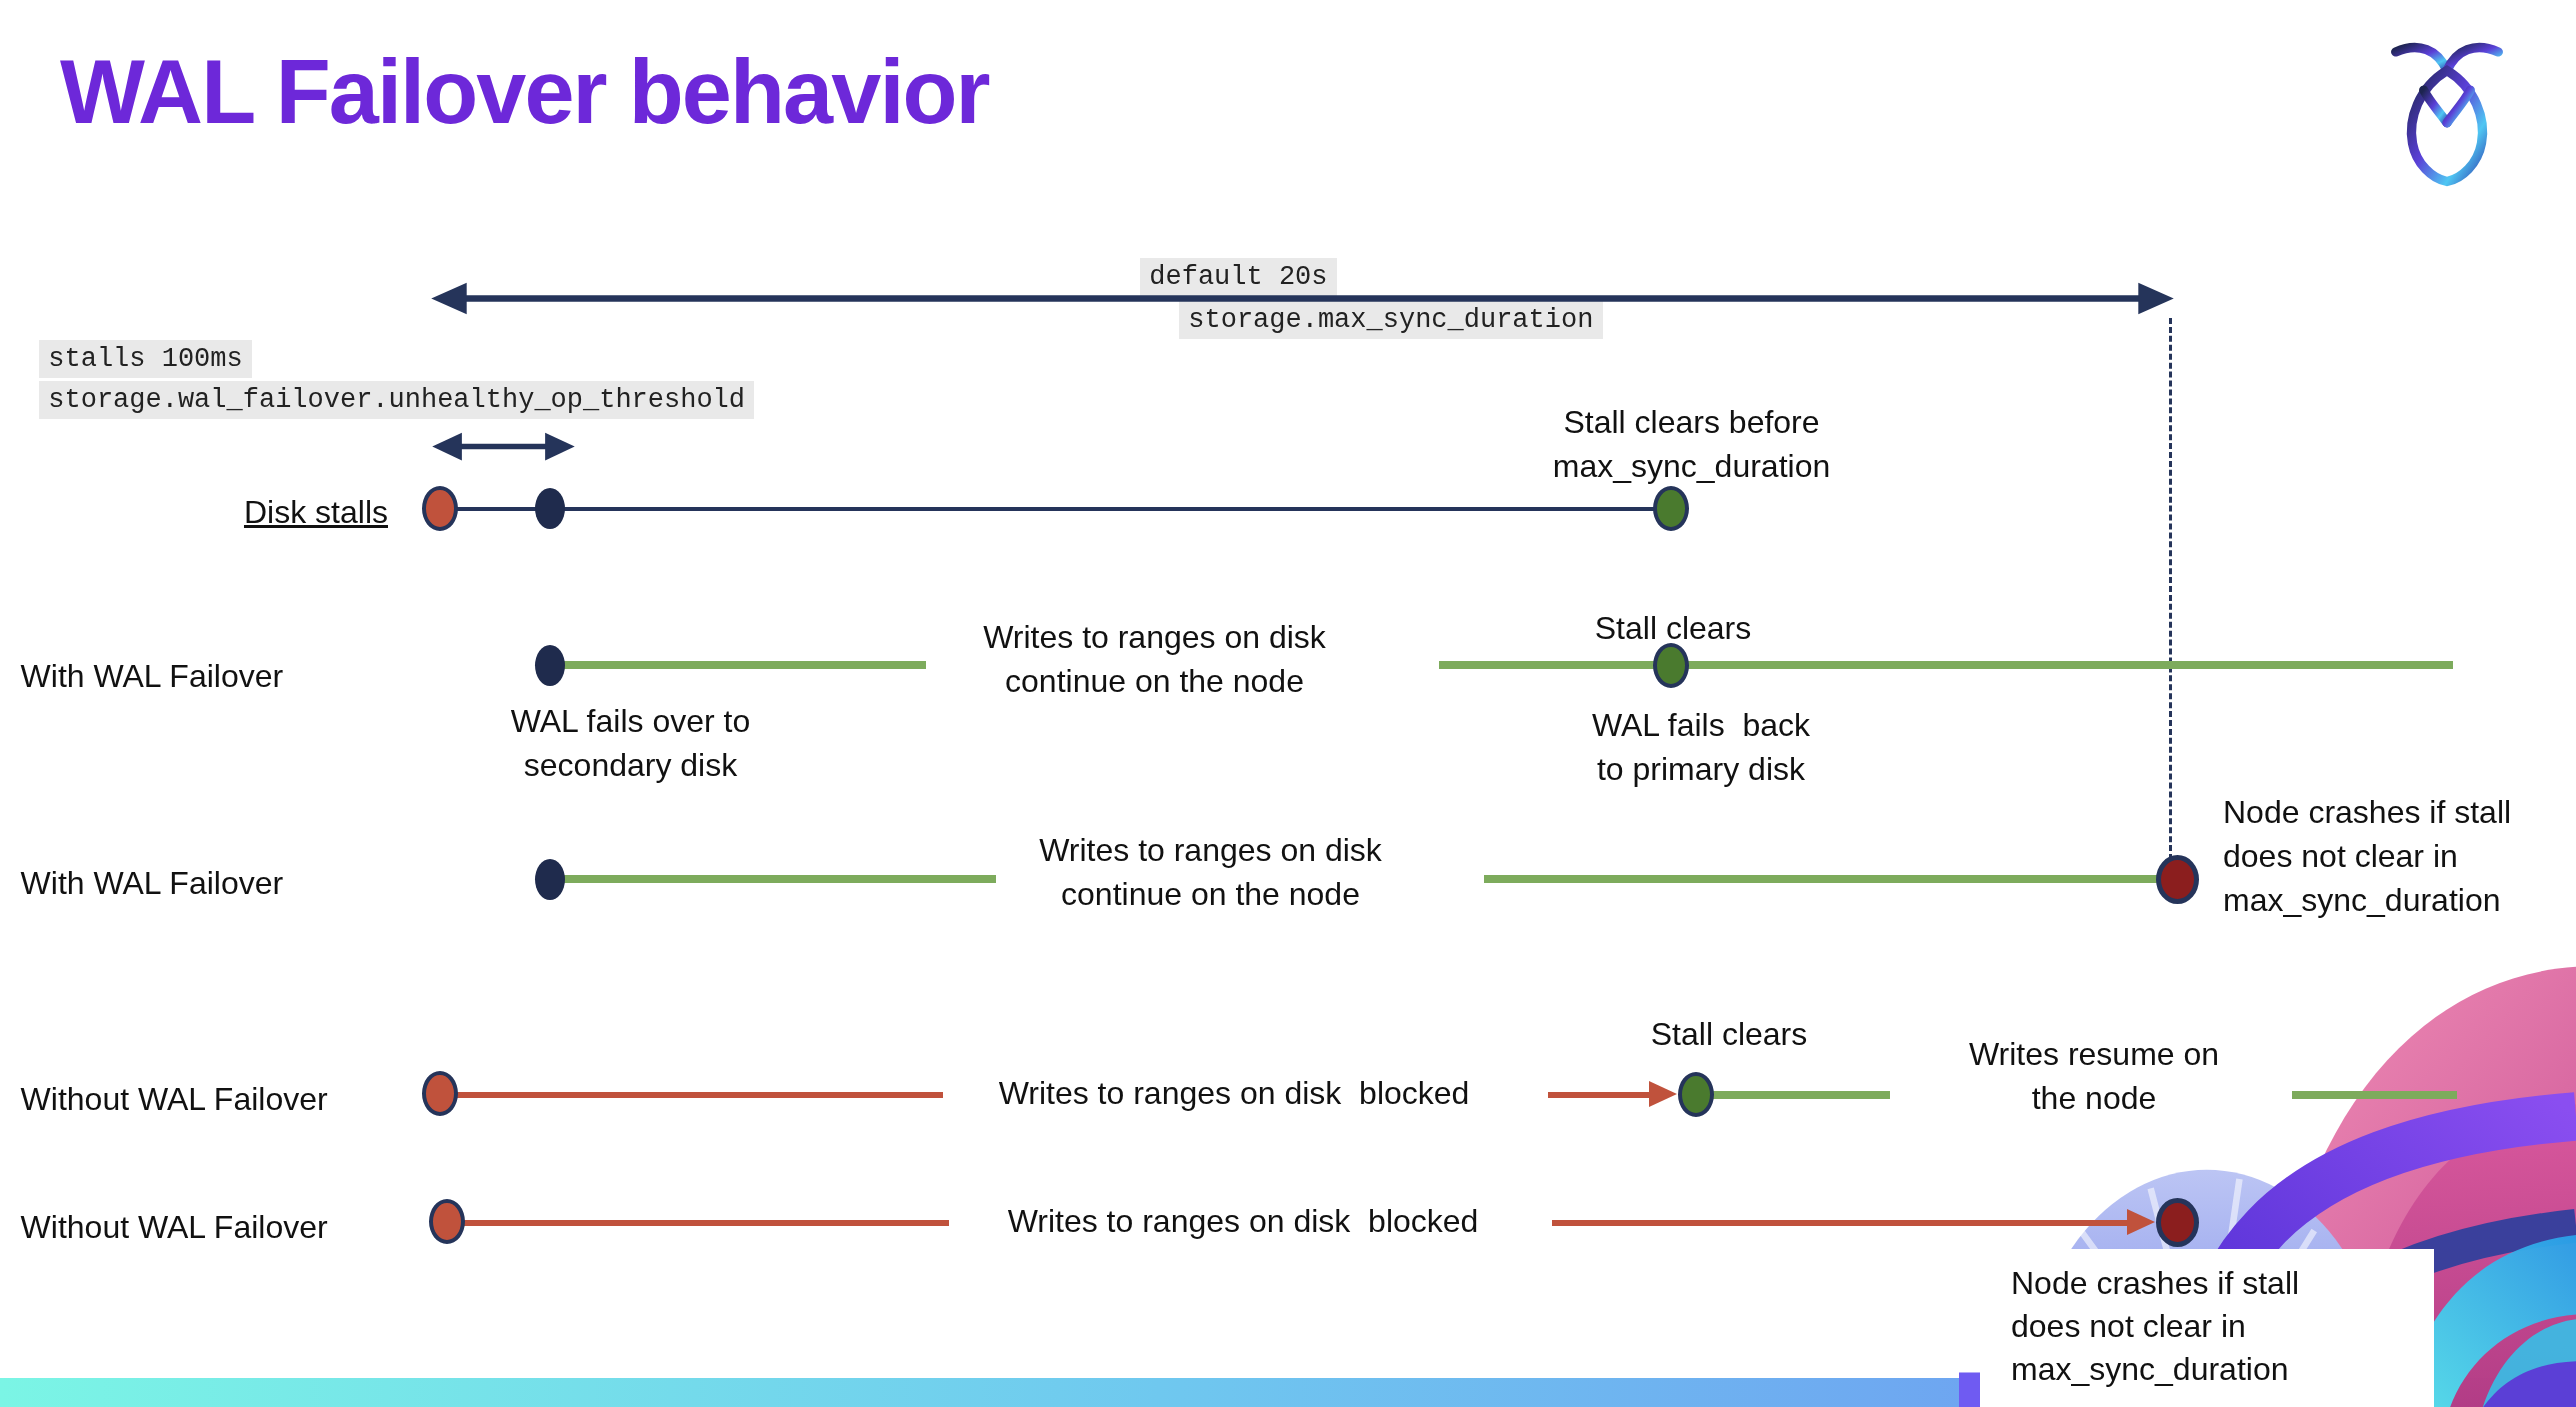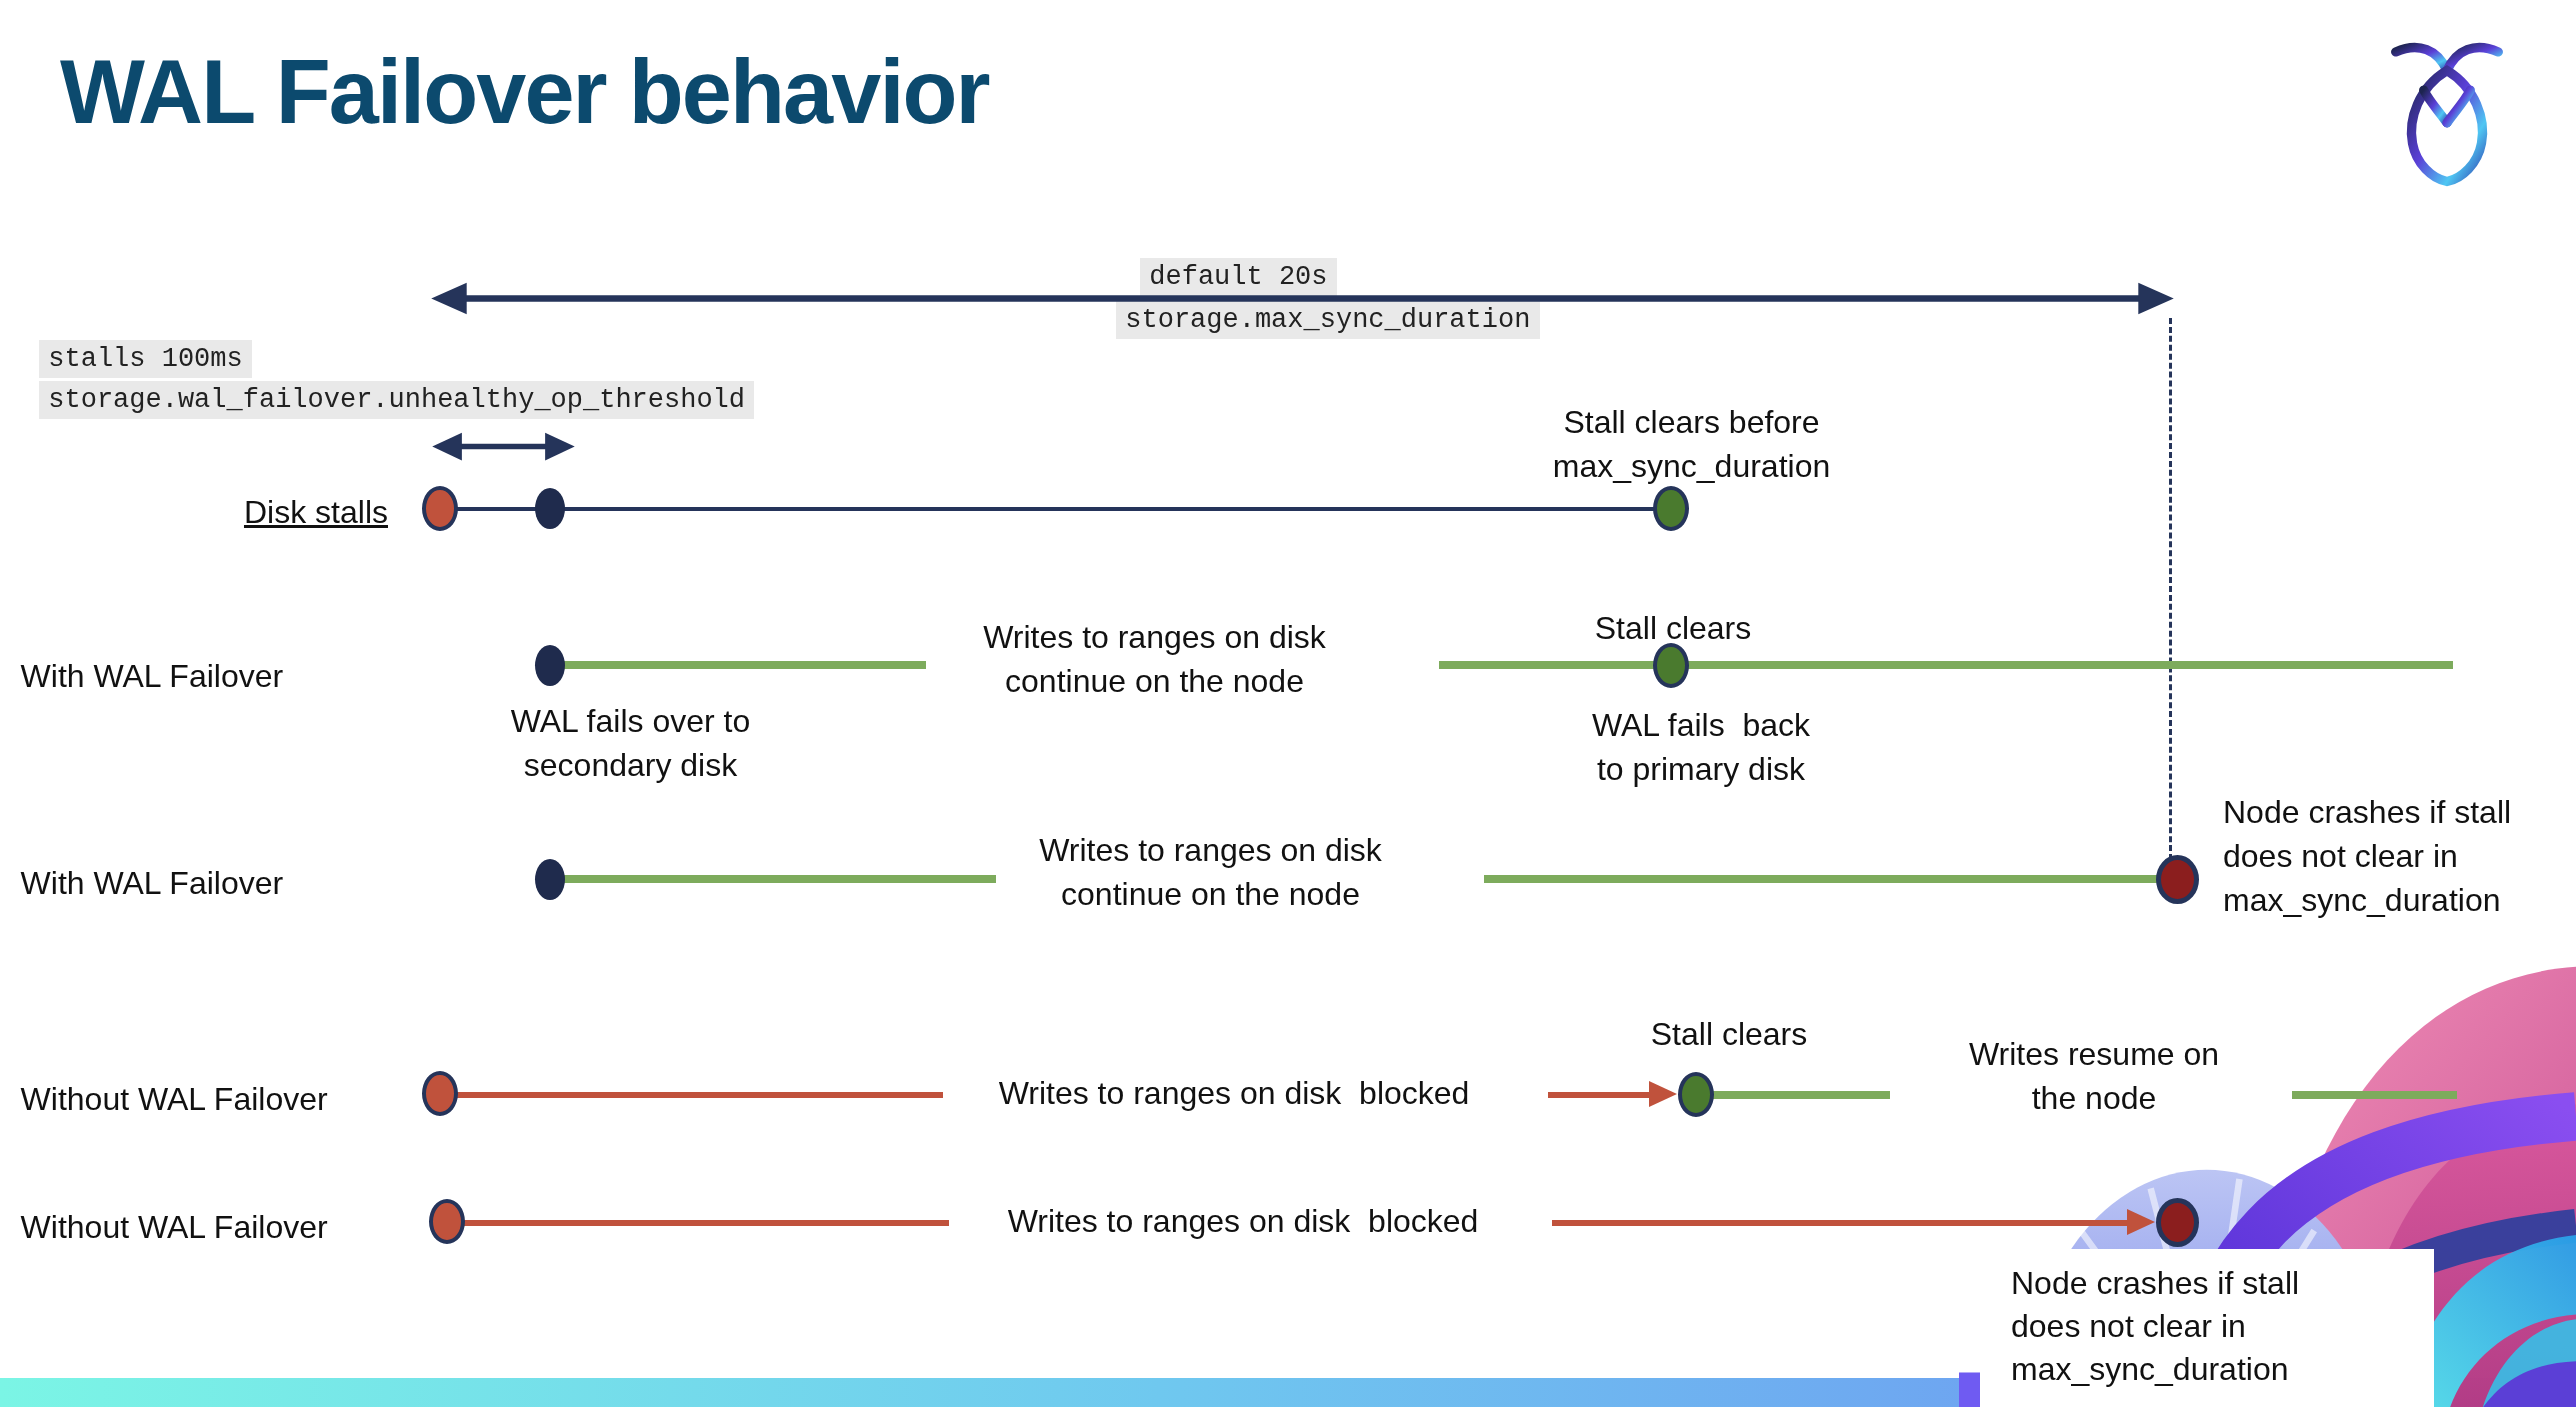--- a/index.html
+++ b/index.html
@@ -5,21 +5,21 @@
   html,body{margin:0;padding:0;background:#ffffff;}
   body{width:2576px;height:1408px;overflow:hidden;position:relative;
        font-family:"Liberation Sans","DejaVu Sans",sans-serif;color:#111;}
   .abs{position:absolute;}
   .t{position:absolute;font-size:32px;line-height:44px;color:#111;white-space:pre-wrap;}
   .center{text-align:center;}
   .right{text-align:right;}
   .mono{position:absolute;font-family:"Liberation Mono","DejaVu Sans Mono",monospace;
         font-size:27px;line-height:32px;background:#e9e9e9;padding:2.8px 9.3px;color:#222;}
   .title{position:absolute;left:60px;top:41px;font-size:90px;font-weight:700;
-         letter-spacing:-1.9px;color:#0c4a6e;}
+         letter-spacing:-1.9px;color:#6d28d9;}
   .hline{position:absolute;background:#25345a;height:3.7px;z-index:3;}
   .gline{position:absolute;background:#7dab5c;height:8.4px;z-index:3;}
   .rline{position:absolute;background:#c0523c;height:5.6px;z-index:3;}
   .dot{position:absolute;border-radius:50%;box-sizing:border-box;z-index:4;}
   .dot.navy{width:30px;height:41px;background:#1f2b4d;}
   .dot.red{width:36px;height:45px;background:#c0523c;border:4.7px solid #25345a;}
   .dot.green{width:36px;height:45px;background:#4a7a2e;border:4.7px solid #25345a;}
   .dot.darkred{width:43px;height:49px;background:#8b1e1e;border:5.6px solid #25345a;}
   .arrowhead{position:absolute;width:0;height:0;border-top:13px solid transparent;
              border-bottom:13px solid transparent;border-left:28px solid #c0523c;z-index:3;}
@@ -56,21 +56,21 @@
 
 <svg class="abs" style="left:419px;top:278px;z-index:3" width="1767" height="41" viewBox="0 0 1890 44">
   <line x1="42" y1="22" x2="1846" y2="22" stroke="#25345a" stroke-width="7"></line>
   <polygon points="10,22 48,5 48,39" fill="#25345a"></polygon>
   <polygon points="1880,22 1842,5 1842,39" fill="#25345a"></polygon>
 </svg>
 
 <div class="dashed-v" style="left:2169px;top:318px;height:542px;"></div>
 
 <div class="mono" style="left:1140px;top:258px;z-index:2">default 20s</div>
-<div class="mono" style="left:1116px;top:301px;z-index:2">storage.max_sync_duration</div>
+<div class="mono" style="left:1179px;top:301px;z-index:2">storage.max_sync_duration</div>
 <div class="mono" style="left:39px;top:340px;z-index:2">stalls 100ms</div>
 <div class="mono" style="left:39px;top:381px;z-index:2">storage.wal_failover.unhealthy_op_threshold</div>
 
 <svg class="abs" style="left:428px;top:428px;z-index:3" width="151" height="37" viewBox="0 0 162 40">
   <line x1="30" y1="20" x2="132" y2="20" stroke="#25345a" stroke-width="6"></line>
   <polygon points="4,20 36,5 36,35" fill="#25345a"></polygon>
   <polygon points="158,20 126,5 126,35" fill="#25345a"></polygon>
 </svg>
 
 <div class="t right" style="left:140px;top:490px;width:248px;text-decoration:underline;">Disk stalls</div>

